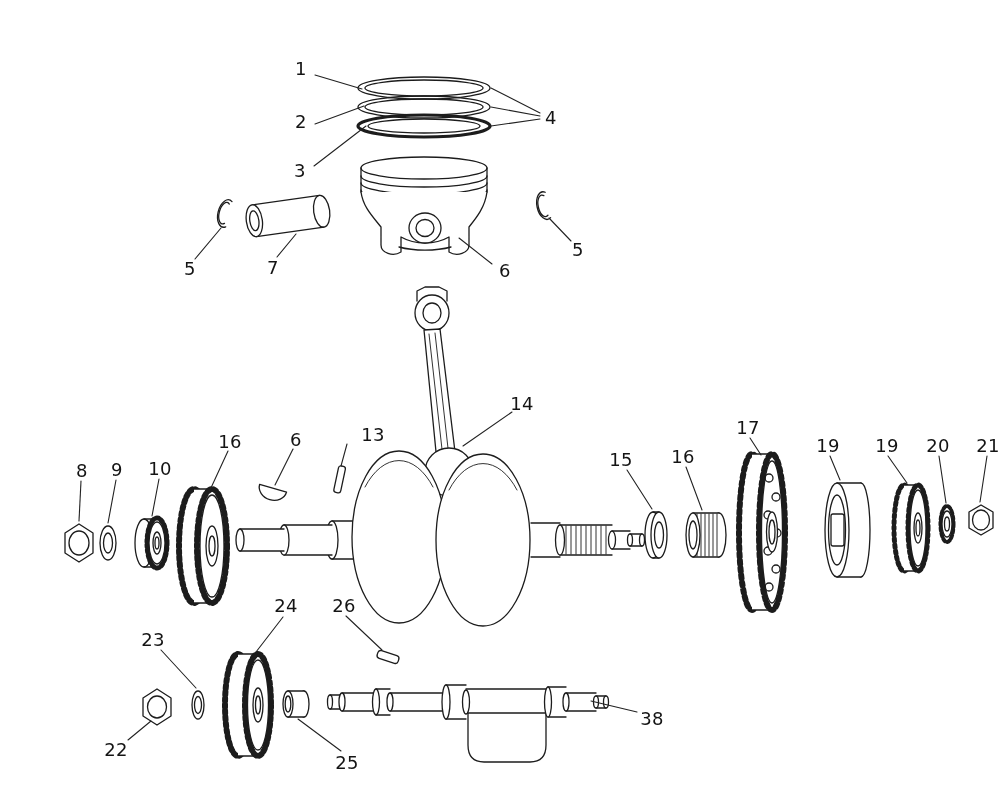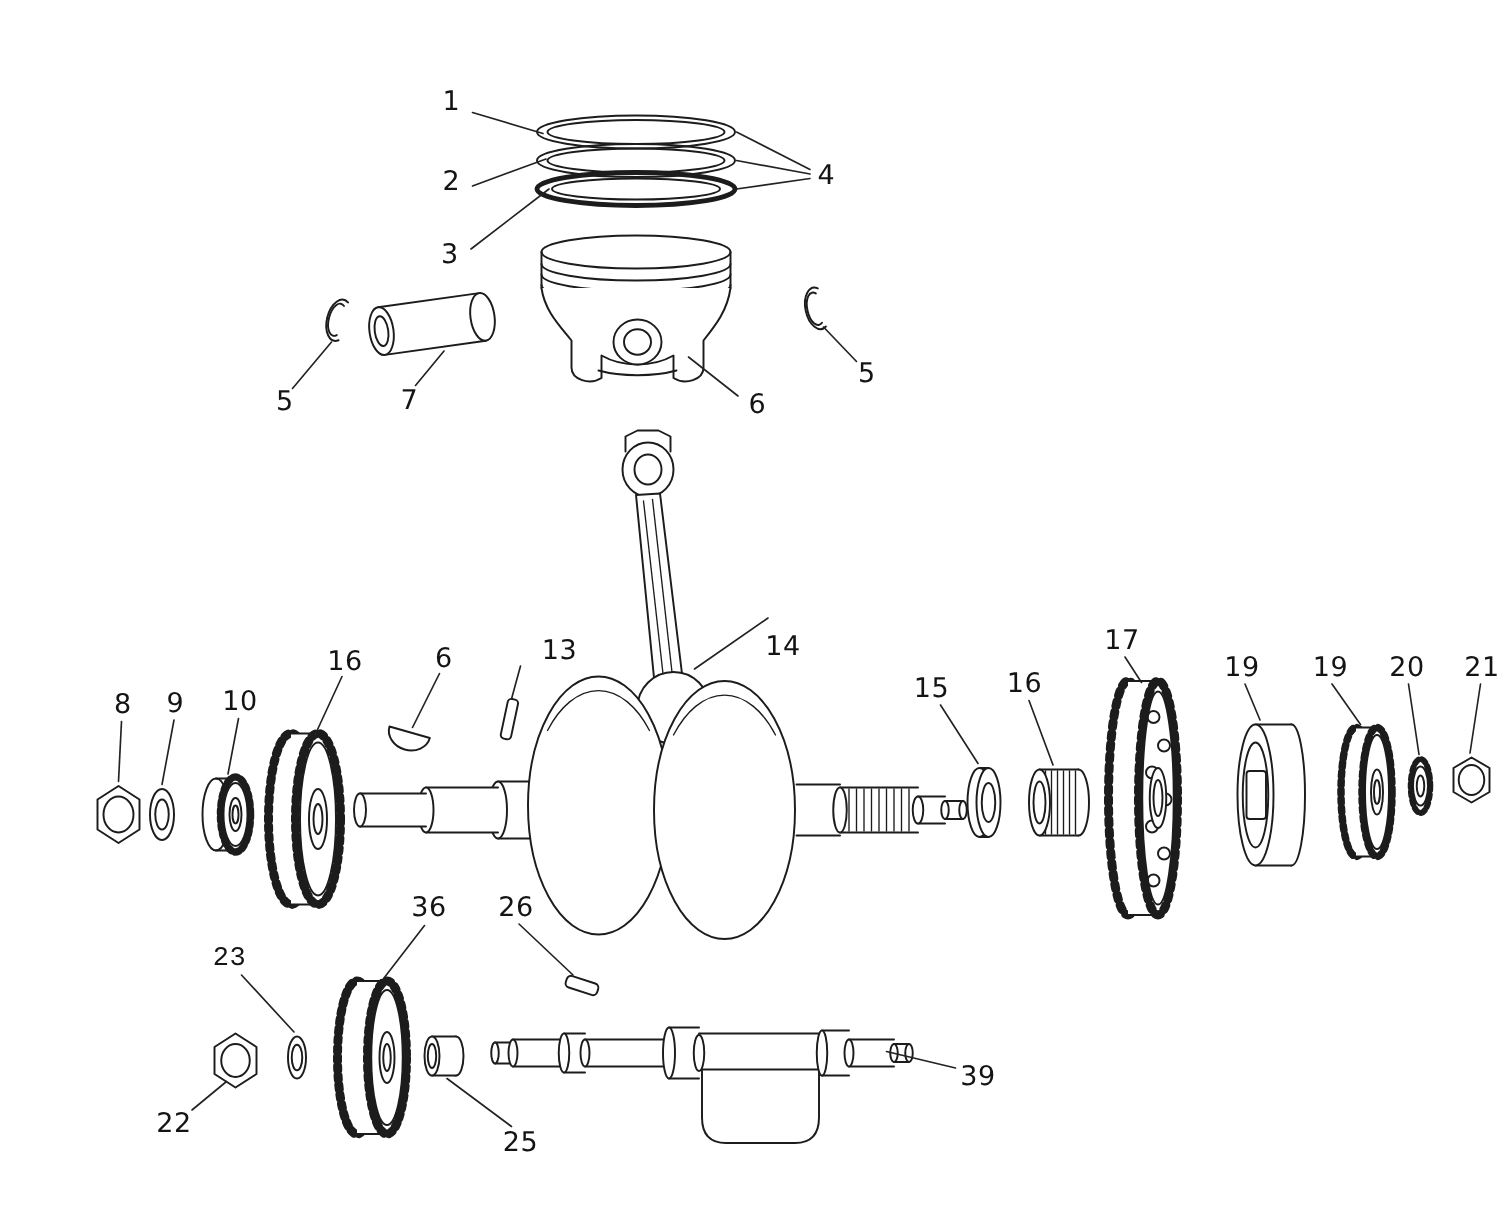--- a/index.html
+++ b/index.html
@@ -338,34 +338,34 @@
 
   <div class="label-layer">
       <div class="part-label" style="left: 301px; top: 68px;">1</div>
       <div class="part-label" style="left: 301px; top: 121px;">2</div>
       <div class="part-label" style="left: 300px; top: 170px;">3</div>
       <div class="part-label" style="left: 551px; top: 117px;">4</div>
       <div class="part-label" style="left: 190px; top: 268px;">5</div>
       <div class="part-label" style="left: 273px; top: 267px;">7</div>
       <div class="part-label" style="left: 505px; top: 270px;">6</div>
       <div class="part-label" style="left: 578px; top: 249px;">5</div>
-      <div class="part-label" style="left: 522px; top: 403px; margin-top: 28px;">14</div>
+      <div class="part-label" style="left: 522px; top: 403px;">14</div>
       <div class="part-label" style="left: 349px; top: 434px; margin-left: 24px;">13</div>
       <div class="part-label" style="left: 296px; top: 439px;">6</div>
       <div class="part-label" style="left: 230px; top: 441px;">16</div>
       <div class="part-label" style="left: 82px; top: 470px;">8</div>
       <div class="part-label" style="left: 117px; top: 469px;">9</div>
       <div class="part-label" style="left: 160px; top: 468px;">10</div>
       <div class="part-label" style="left: 621px; top: 459px;">15</div>
       <div class="part-label" style="left: 683px; top: 456px;">16</div>
       <div class="part-label" style="left: 748px; top: 427px;">17</div>
       <div class="part-label" style="left: 828px; top: 445px;">19</div>
       <div class="part-label" style="left: 887px; top: 445px;">19</div>
       <div class="part-label" style="left: 938px; top: 445px;">20</div>
       <div class="part-label" style="left: 988px; top: 445px;">21</div>
-      <div class="part-label" style="left: 286px; top: 605px;">36</div>
+      <div class="part-label" style="left: 286px; top: 605px;">24</div>
       <div class="part-label" style="left: 344px; top: 605px;">26</div>
-      <div class="part-label" style="left: 153px; top: 639px; font-family: Liberation Mono, monospace;">23</div>
+      <div class="part-label" style="left: 153px; top: 639px;">23</div>
       <div class="part-label" style="left: 116px; top: 749px;">22</div>
       <div class="part-label" style="left: 347px; top: 762px;">25</div>
-      <div class="part-label" style="left: 652px; top: 718px;">39</div>
+      <div class="part-label" style="left: 652px; top: 718px;">38</div>
     </div>
 </div>
 
 </body></html>

